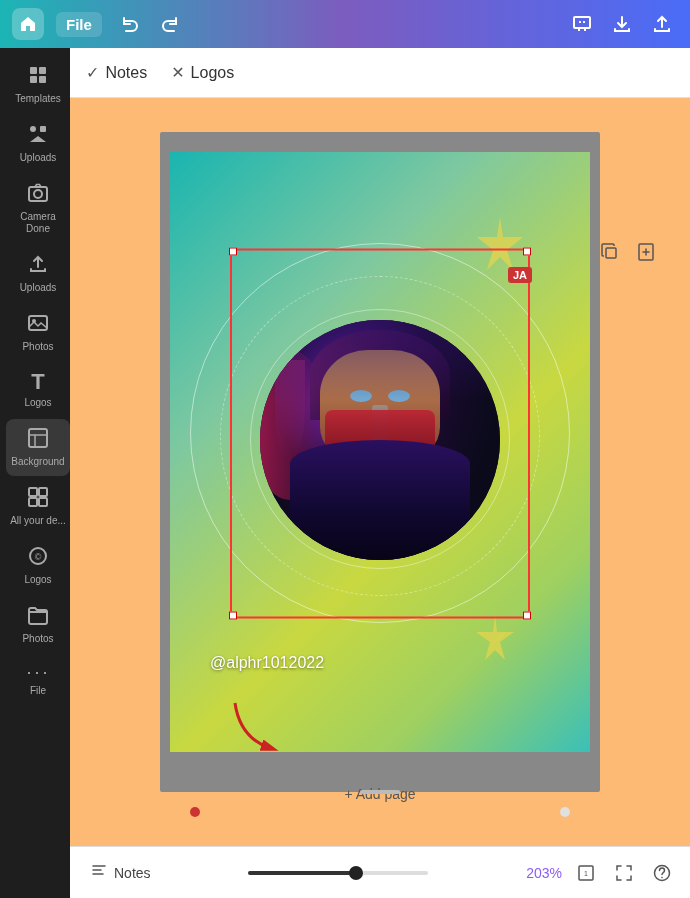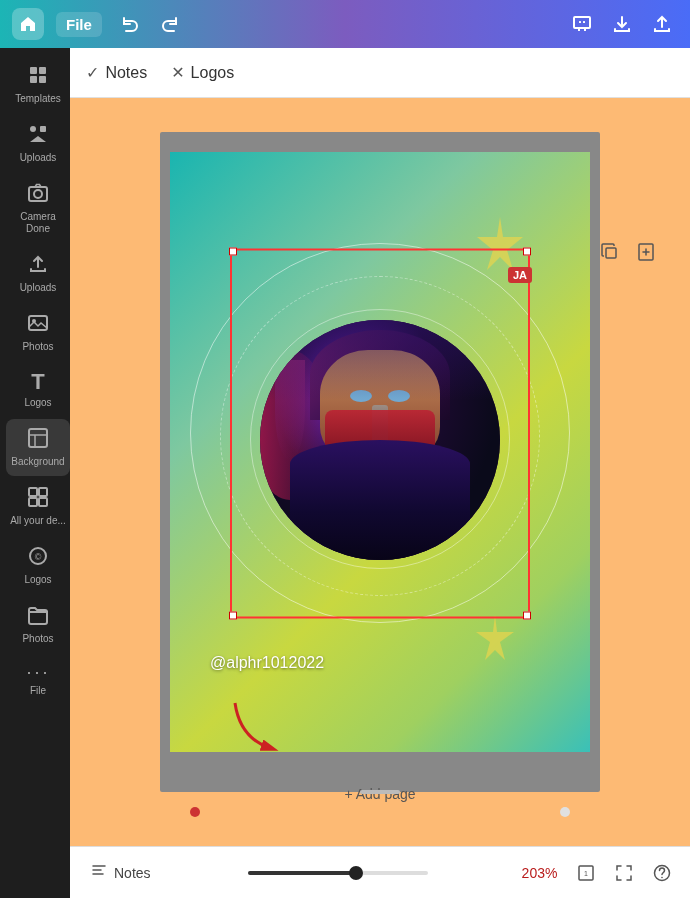--- a/index.html
+++ b/index.html
@@ -400,23 +400,23 @@
       top: 50%;
       left: 60%;
       transform: translate(-50%, -50%);
       width: 14px;
       height: 14px;
       background: #222;
       border-radius: 50%;
     }
     .zoom-level {
       font-size: 14px;
-      color: #b91c1c;
+      color: #8b5cf6;
       min-width: 45px;
-      text-align: center;
+      text-align: right;
     }
     .bottom-right-tools {
       display: flex;
       gap: 6px;
       align-items: center;
     }
     .bottom-tool-btn {
       width: 32px; height: 32px;
       display: flex; align-items: center; justify-content: center;
       cursor: pointer;

